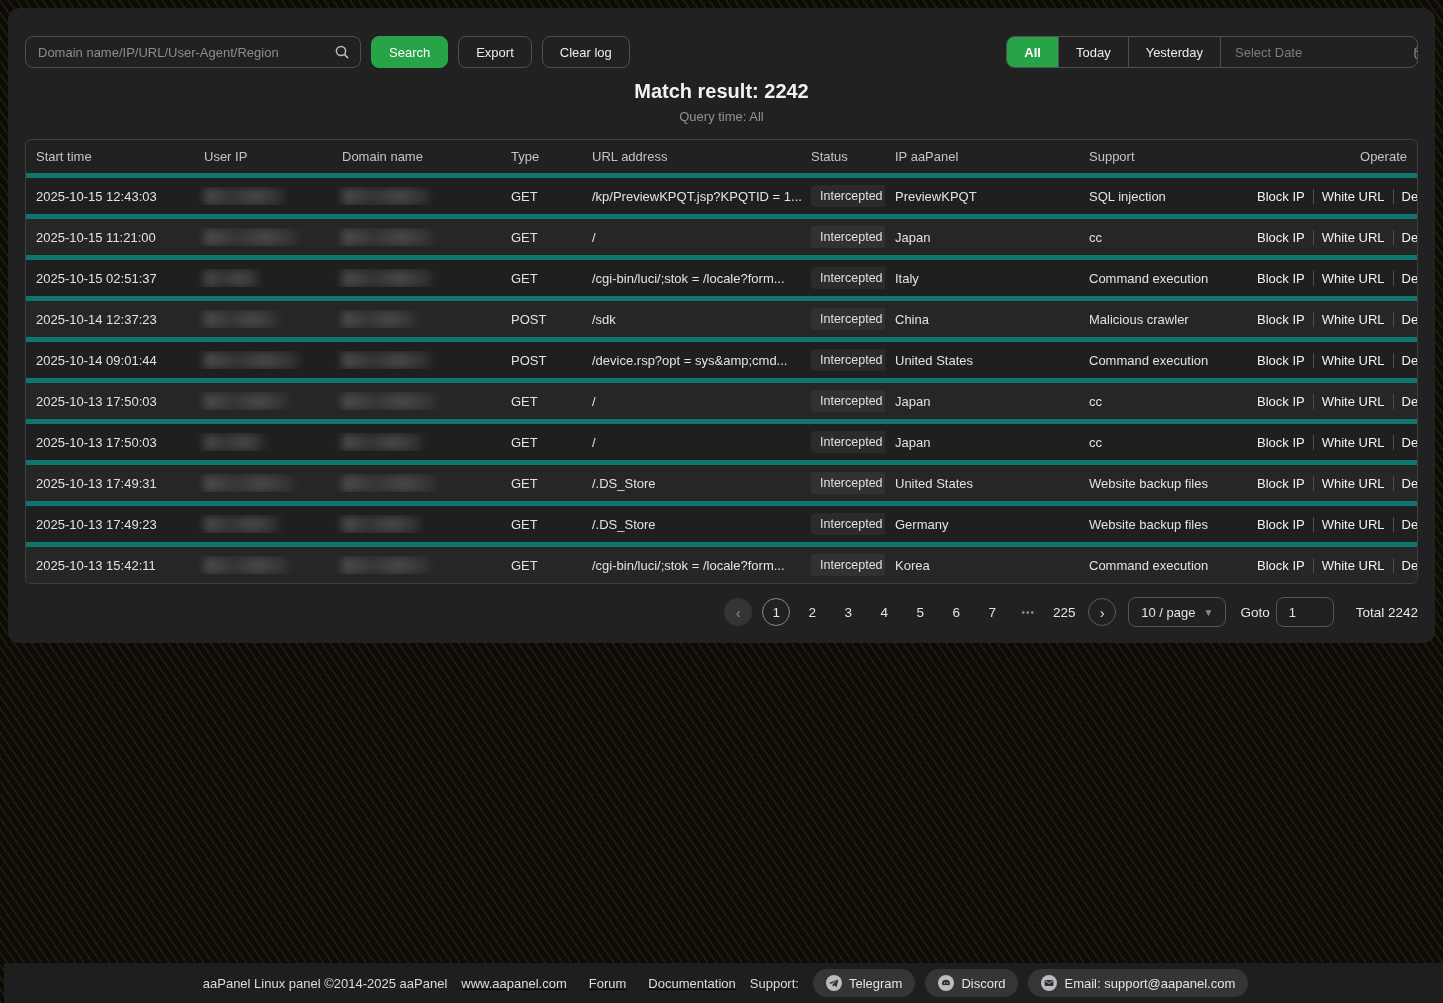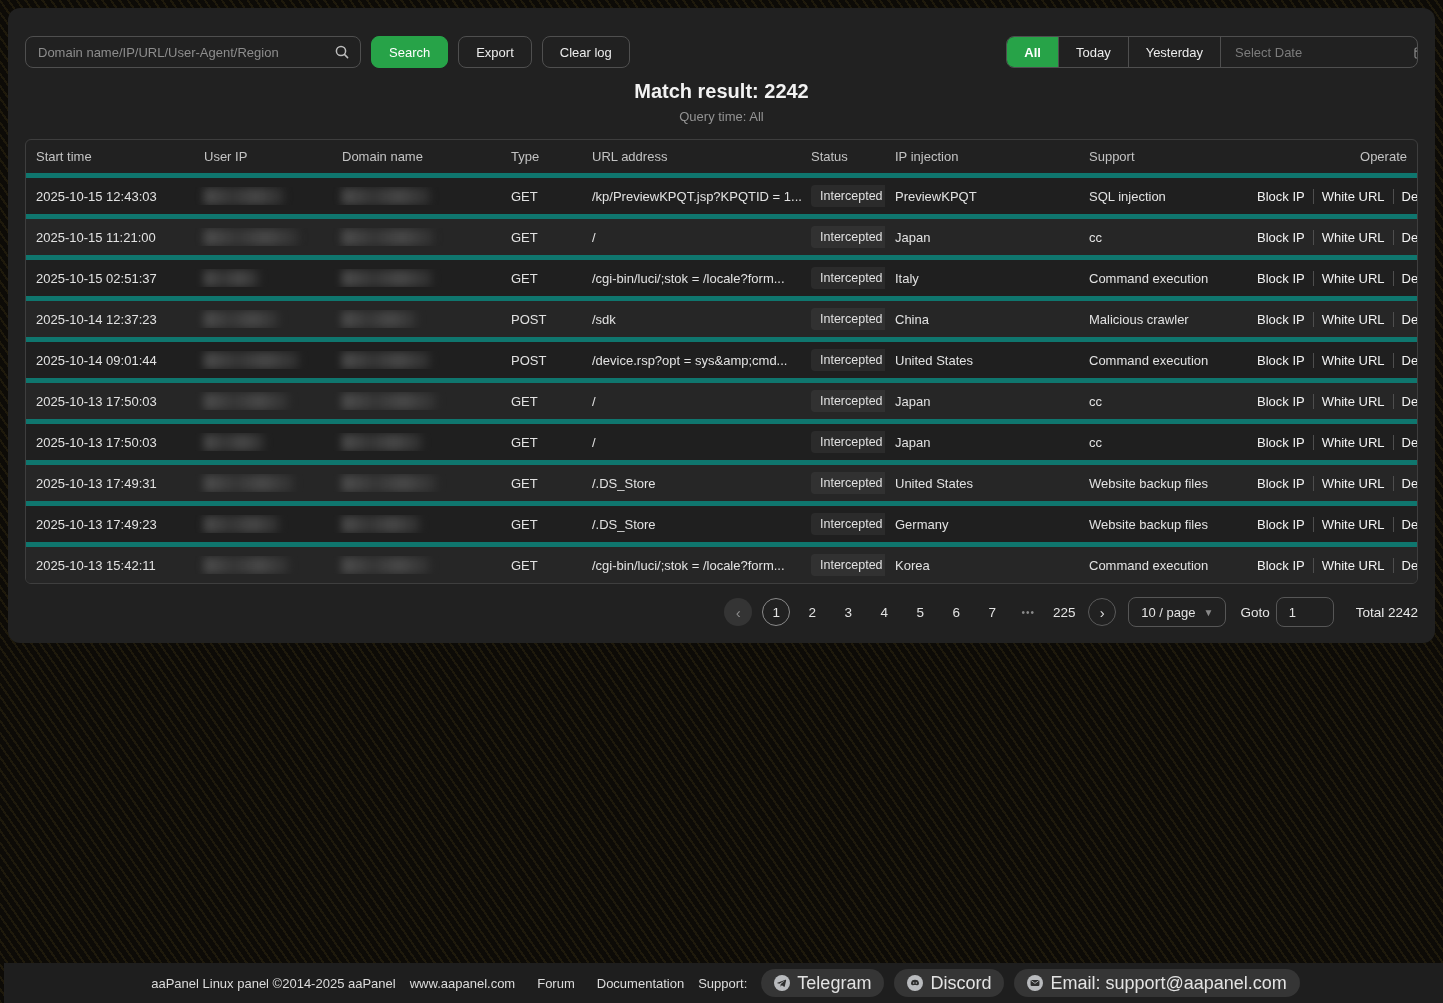--- a/index.html
+++ b/index.html
@@ -63,24 +63,24 @@
   .pg-active{border:1px solid #8a8a8a;}
   .pg-dots{color:#8a8a8a;font-size:10px;letter-spacing:1px;}
   .page-size{height:30px;border:1px solid #565656;border-radius:8px;display:flex;align-items:center;gap:8px;padding:0 12px;color:#e3e3e3;font-size:13px;cursor:pointer;margin-left:6px;box-sizing:border-box;}
   .chev-down{color:#8a8a8a;font-size:10px;}
   .goto-label{color:#e3e3e3;font-size:13.5px;margin-left:8px;}
   .goto-input{width:58px;height:30px;border:1px solid #565656;border-radius:8px;background:transparent;color:#e0e0e0;font-size:13px;padding:0 0 0 12px;outline:none;box-sizing:border-box;font-family:"Liberation Sans",sans-serif;}
   .total-label{color:#e8e8e8;font-size:13.5px;margin-left:16px;}
   
   .footer{position:absolute;left:4px;bottom:0;width:100%;height:40px;background:#1e1e1e;display:flex;align-items:center;justify-content:center;gap:14px;z-index:3;}
   .f-text{color:#dcdcdc;font-size:13px;}
-  .f-links{display:flex;gap:22px;}
+  .f-links{display:flex;gap:22px;text-decoration:underline;}
   .f-link{color:#dcdcdc;font-size:13px;cursor:pointer;}
   .support-wrap{display:flex;align-items:center;gap:10px;}
-  .pill{display:flex;align-items:center;gap:7px;background:#353535;border-radius:15px;height:28px;padding:0 13px;color:#e3e3e3;font-size:18px;cursor:pointer;}
+  .pill{display:flex;align-items:center;gap:7px;background:#353535;border-radius:15px;height:28px;padding:0 13px;color:#e3e3e3;font-size:13px;cursor:pointer;}
   .pill-icon{display:flex;align-items:center;}
   .icon-svg{display:block;}
 </style>
 </head>
 <body>
 
 <div class="page">
 
 
   <div class="panel">
@@ -124,21 +124,21 @@
     </div>
 
     <div class="table">
       <div class="trow thead">
           <div class="cell th">Start time</div>
           <div class="cell th">User IP</div>
           <div class="cell th">Domain name</div>
           <div class="cell th">Type</div>
           <div class="cell th">URL address</div>
           <div class="cell th">Status</div>
-          <div class="cell th">IP injection</div>
+          <div class="cell th">IP aaPanel</div>
           <div class="cell th">Support</div>
           <div class="cell th ops">Operate</div>
         </div>
       <div class="tbody">
           <div class="trow">
             <div class="cell">2025-10-15 12:43:03</div>
             <div class="cell"><span class="blur" style="width: 80px;"></span></div>
             <div class="cell"><span class="blur" style="width: 88px;"></span></div>
             <div class="cell">GET</div>
             <div class="cell url">/kp/PreviewKPQT.jsp?KPQTID = 1...</div>

